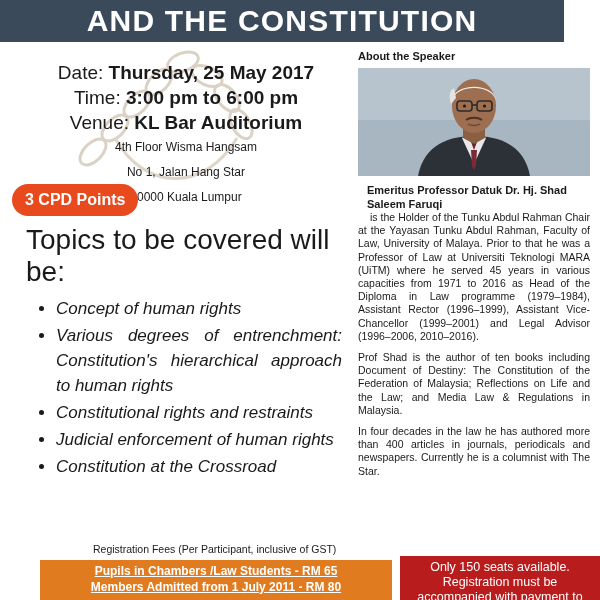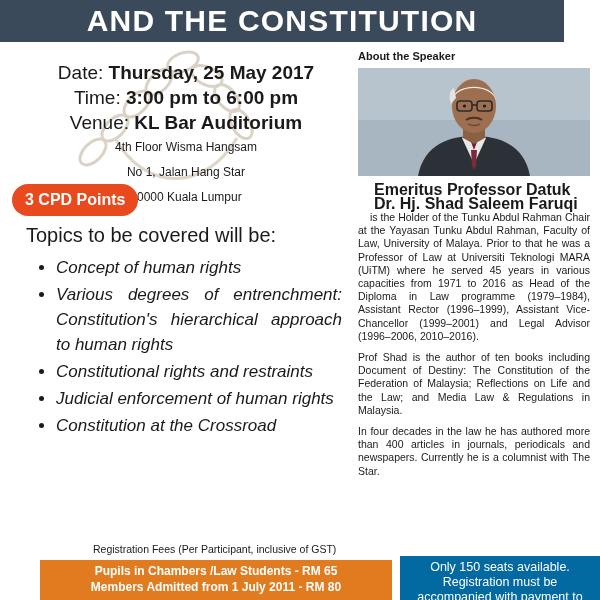--- a/index.html
+++ b/index.html
@@ -74,21 +74,21 @@
     color: #ffffff;
     font-weight: bold;
     font-size: 16px;
     padding: 7px 13px;
     border-radius: 16px;
     white-space: nowrap;
   }
 
   .topics-heading {
     margin: 14px 0 0 16px;
-    font-size: 20px;
+    font-size: 28px;
     color: #1a1a1a;
   }
 
   ul.topics {
     margin: 8px 0 0 0;
     padding-left: 46px;
     list-style: disc;
   }
   ul.topics li {
     font-size: 17px;
@@ -116,25 +116,25 @@
   .portrait-wrap {
     width: 232px;
     height: 108px;
     overflow: hidden;
     position: relative;
     background: #9fb0bf;
   }
   .portrait-svg { display: block; }
 
   .speaker-name {
-    font-size: 16px;
+    font-size: 11px;
     font-weight: bold;
     color: #1a1a1a;
     line-height: 14px;
-    margin: 7px 0 0 16px;
+    margin: 7px 0 0 9px;
   }
   .bio-p {
     font-size: 10.5px;
     line-height: 13.2px;
     color: #1a1a1a;
     text-align: justify;
     margin: 0 0 8px 0;
   }
   .bio-first { display: inline; margin-left: 12px; }
 
@@ -153,26 +153,27 @@
     background: #e07b20;
     color: #ffffff;
     text-align: center;
     padding-top: 3px;
   }
   .fees-line {
     font-size: 12px;
     font-weight: bold;
     line-height: 16px;
     white-space: nowrap;
+    text-decoration: underline;
   }
   .seats-box {
     position: absolute;
     left: 400px; top: 556px;
     width: 200px; height: 44px;
-    background: #0369a1;
+    background: #b91c1c;
     color: #ffffff;
     text-align: center;
     padding-top: 4px;
   }
   .seats-line {
     font-size: 12.5px;
     line-height: 15px;
   }
 </style>
 </head>

